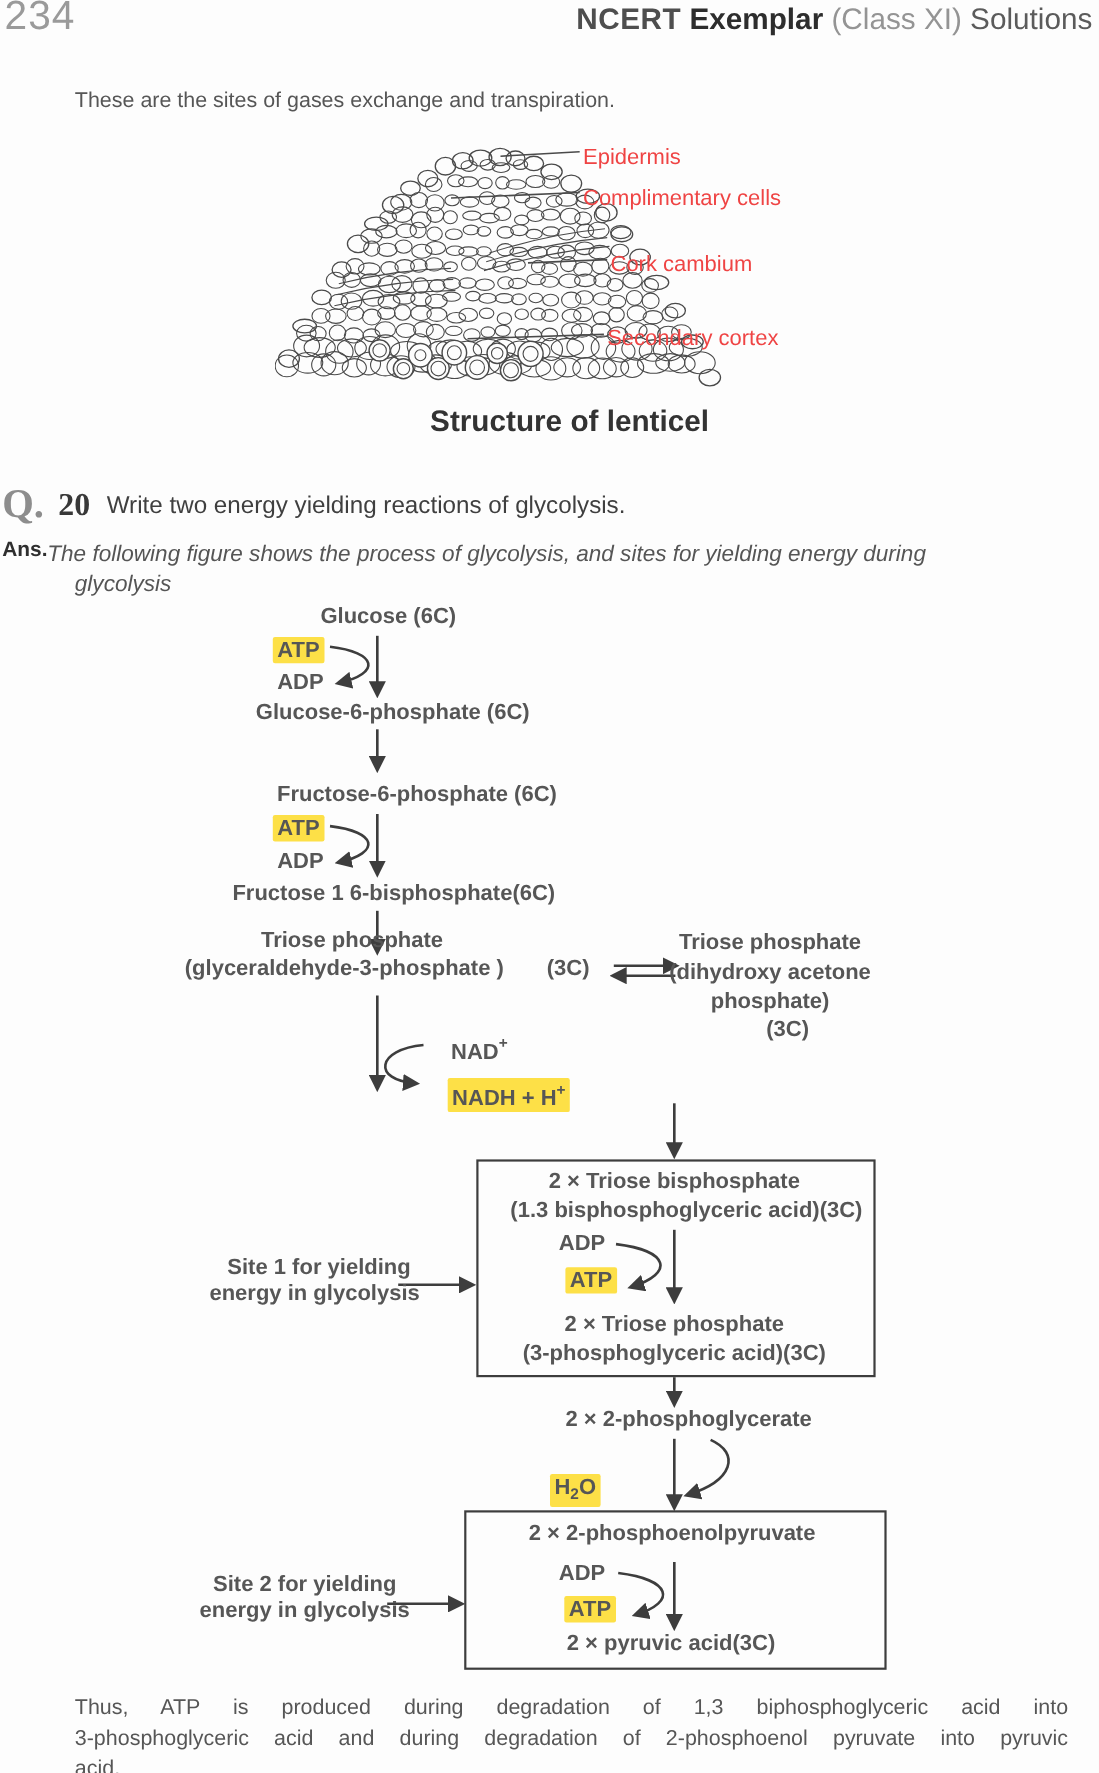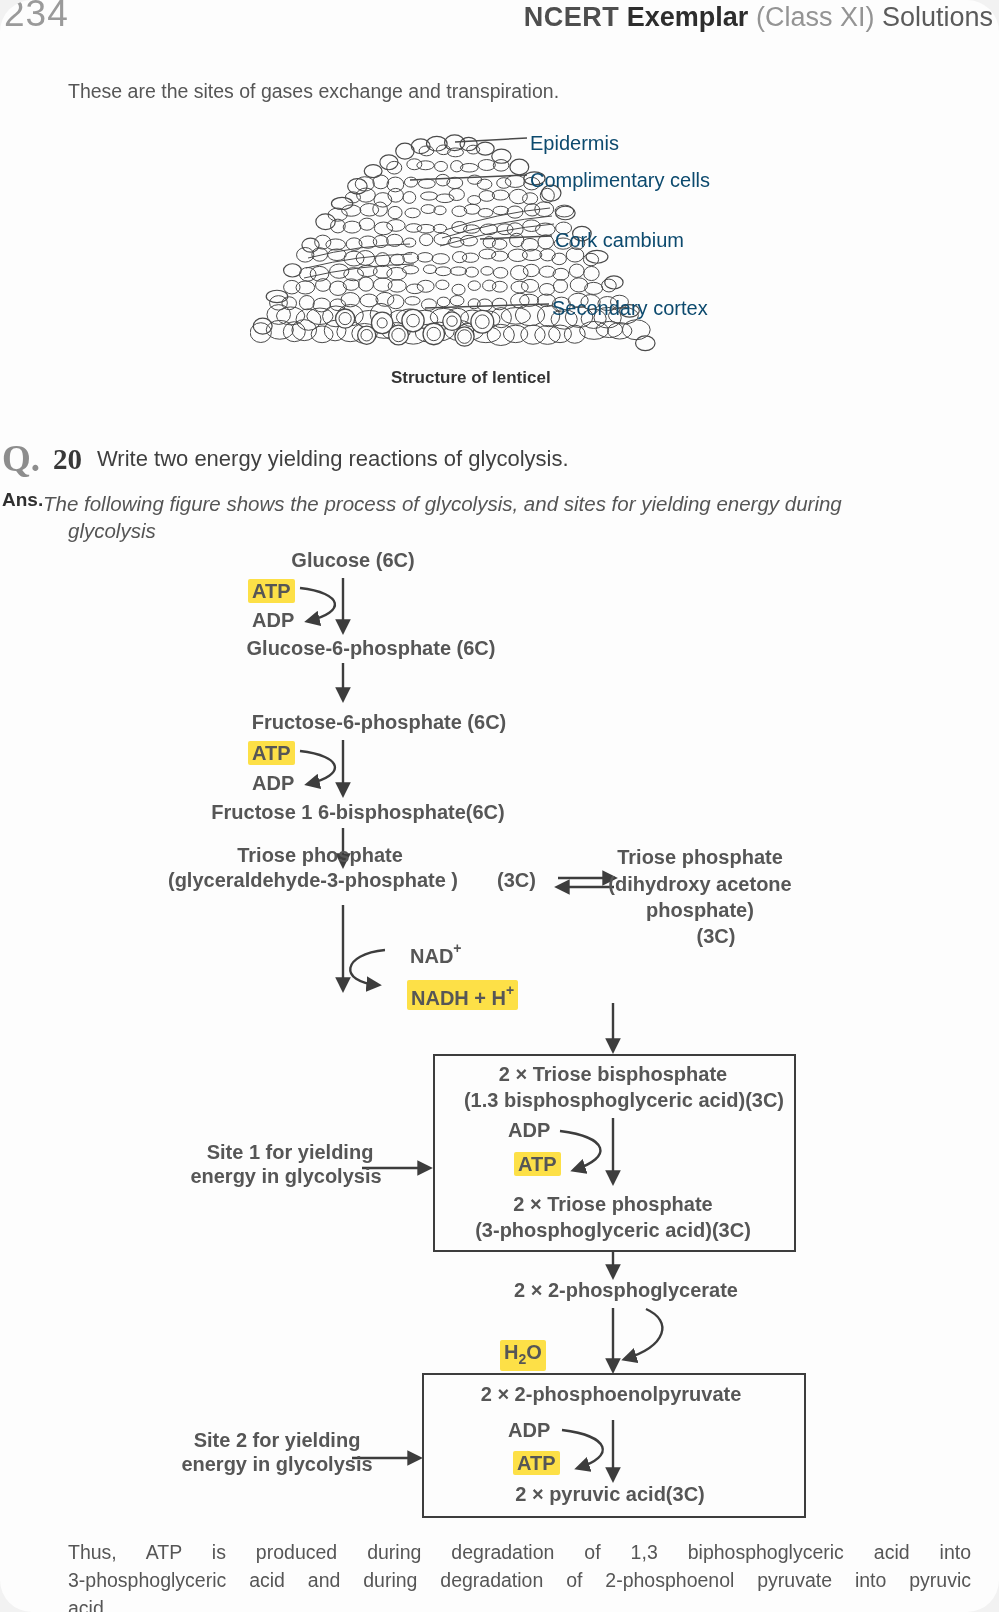--- a/index.html
+++ b/index.html
@@ -1,31 +1,31 @@
 <!DOCTYPE html>
 <html><head>
 <meta charset="utf-8">
 <style>
   html,body{margin:0;padding:0;}
   body{background:#f2f2f2;}
   #page{position:relative;width:999px;height:1612px;background:#fdfdfd;overflow:hidden;
-        font-family:"Liberation Sans",sans-serif;color:#4f4f4f;border-radius:32px;}
+        font-family:"Liberation Sans",sans-serif;color:#4f4f4f;}
   .abs{position:absolute;}
   .ctr{transform:translateX(-50%);white-space:nowrap;}
   
   .pageno{left:4px;top:-7px;font-size:37px;color:#9a9a9a;letter-spacing:1px;}
   .brand{right:6px;top:2px;font-size:27px;color:#5b5b5b;white-space:nowrap;}
   .brand .b1{font-weight:600;color:#4e4e4e;letter-spacing:.5px;}
   .brand .b2{font-weight:700;color:#2d2d2d;}
   .brand .b3{color:#949494;}
   .brand .b4{color:#5b5b5b;}
   
   .intro{left:68px;top:80px;font-size:19.5px;color:#565656;}
-  .caption{left:391px;top:368px;font-size:17px;font-weight:700;color:#333;}
-  .figlabel{font-size:20px;color:#0c4a6e;white-space:nowrap;}
+  .caption{left:391px;top:368px;font-size:27px;font-weight:700;color:#333;}
+  .figlabel{font-size:20px;color:#ef4444;white-space:nowrap;}
   
   .qmark{left:2px;top:437px;font-family:"Liberation Serif",serif;font-size:37px;font-weight:700;color:#8d8d8d;}
   .qnum{left:53px;top:443px;font-family:"Liberation Serif",serif;font-size:29px;font-weight:700;color:#383838;}
   .qtext{left:97px;top:446px;font-size:22px;color:#3f3f3f;}
   .anslabel{left:2px;top:489px;font-size:19px;font-weight:700;color:#2f2f2f;}
   .ansline1{left:43px;top:492px;font-size:20.5px;font-style:italic;color:#555;}
   .ansline2{left:68px;top:519px;font-size:20.5px;font-style:italic;color:#555;}
   
   #flow{left:0;top:530px;width:999px;height:1000px;font-size:20px;color:#565656;}
   #flow .t{position:absolute;line-height:24px;font-weight:bold;}
@@ -375,21 +375,21 @@
         <line x1="613" y1="778" x2="613" y2="840" marker-end="url(#ah)"></line>
         <line x1="613" y1="890" x2="613" y2="949" marker-end="url(#ah)"></line>
         <path d="M 562 900 C 610 906 616 926 578 938" marker-end="url(#ah)"></path>
         <line x1="352" y1="928" x2="419" y2="928" marker-end="url(#ah)"></line>
       </g>
     </svg>
 
     <div class="t ctr" style="left:353px;top:18px;">Glucose (6C)</div>
     <div class="t hl" style="left:248px;top:49px;">ATP</div>
     <div class="t" style="left:252px;top:78px;">ADP</div>
-    <div class="t ctr" style="left:371px;top:106px;text-align:center;">Glucose-6-phosphate (6C)</div>
+    <div class="t ctr" style="left:357px;top:106px;text-align:center;">Glucose-6-phosphate (6C)</div>
     <div class="t ctr" style="left:379px;top:180px;">Fructose-6-phosphate (6C)</div>
     <div class="t hl" style="left:248px;top:211px;">ATP</div>
     <div class="t" style="left:252px;top:241px;">ADP</div>
     <div class="t ctr" style="left:358px;top:270px;">Fructose 1 6-bisphosphate(6C)</div>
 
     <div class="t ctr" style="left:320px;top:313px;">Triose phosphate</div>
     <div class="t ctr" style="left:313px;top:338px;">(glyceraldehyde-3-phosphate )</div>
     <div class="t" style="left:497px;top:338px;">(3C)</div>
 
     <div class="t ctr" style="left:700px;top:315px;">Triose phosphate</div>

